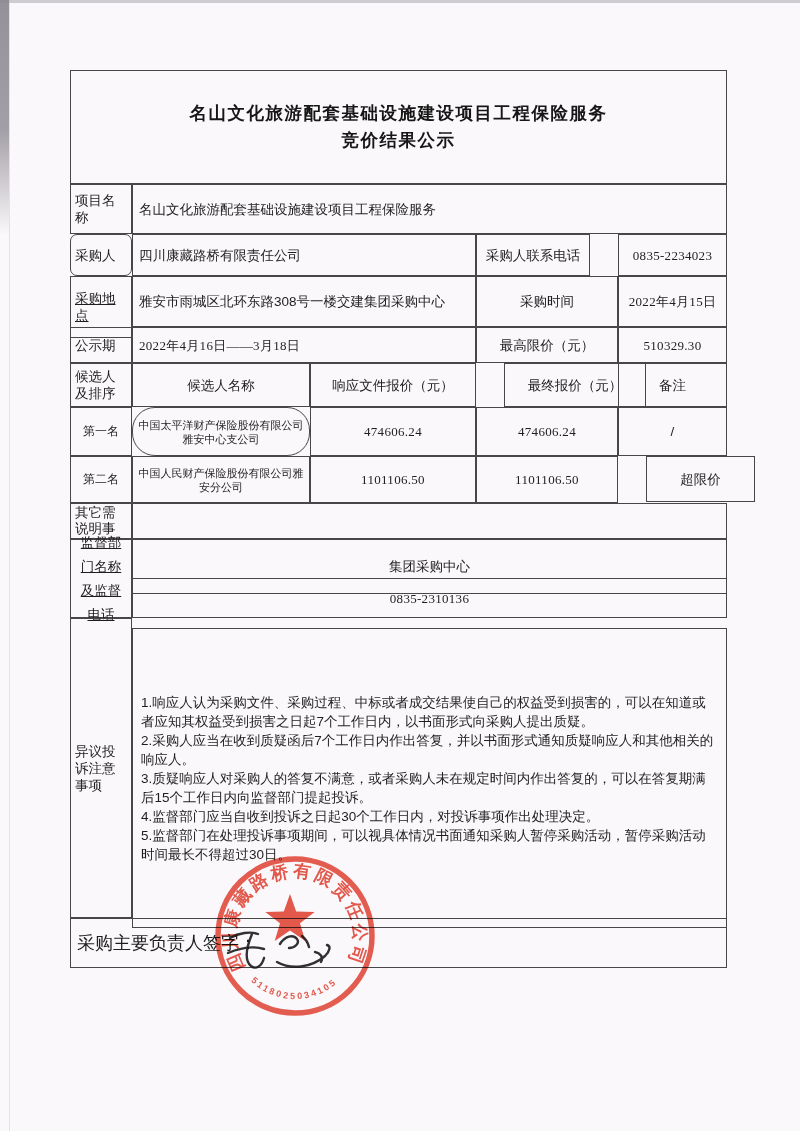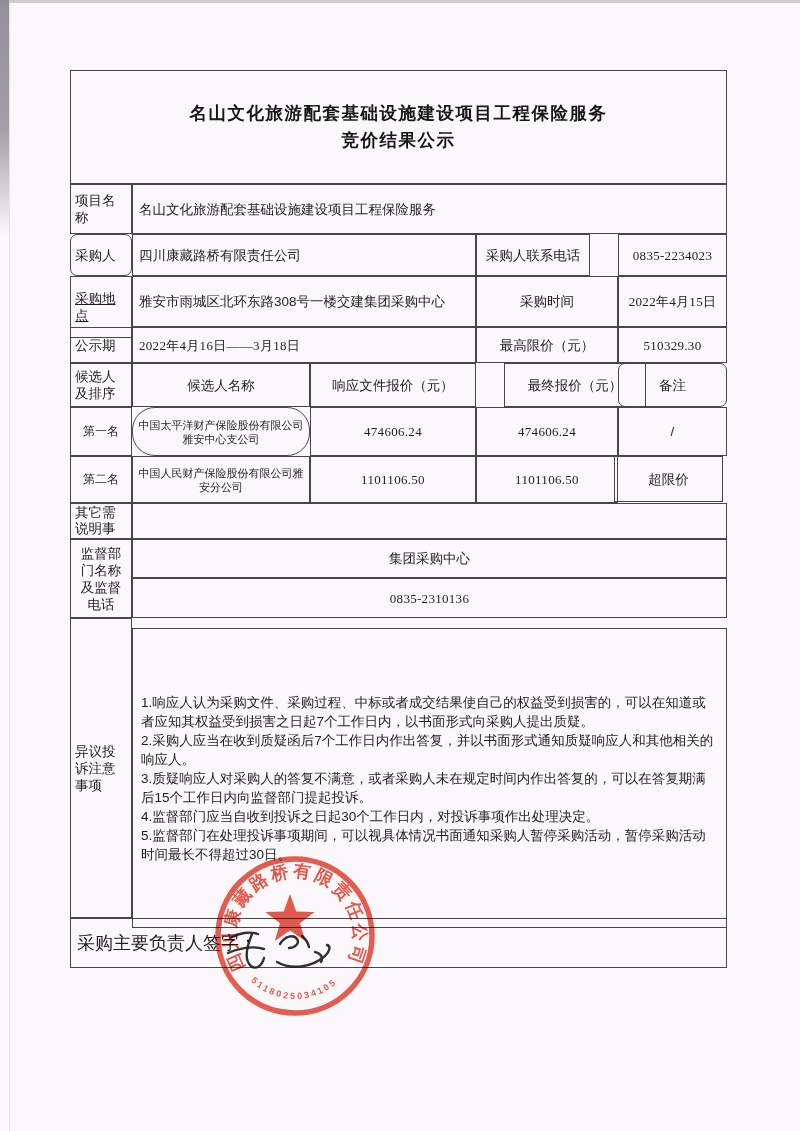--- a/index.html
+++ b/index.html
@@ -81,39 +81,39 @@
 
   <div class="c label left" style="left:0;top:257px;width:62px;height:36px;">公示期</div>
   <div class="c left num" style="left:62px;top:257px;width:344px;height:36px;">2022年4月16日——3月18日</div>
   <div class="c center" style="left:406px;top:257px;width:142px;height:36px;">最高限价（元）</div>
   <div class="c center num" style="left:548px;top:257px;width:109px;height:36px;">510329.30</div>
 
   <div class="c label left" style="left:0;top:293px;width:62px;height:44px;">候选人及排序</div>
   <div class="c center" style="left:62px;top:293px;width:178px;height:44px;">候选人名称</div>
   <div class="c center" style="left:240px;top:293px;width:166px;height:44px;">响应文件报价（元）</div>
   <div class="c center" style="left:406px;top:293px;width:142px;height:44px;margin-left:28px;">最终报价（元）</div>
-  <div class="c center" style="left:548px;top:293px;width:109px;height:44px;border-radius:7px;">备注</div>
+  <div class="c center" style="left:548px;top:293px;width:109px;height:44px;">备注</div>
 
   <div class="c center" style="left:0;top:337px;width:62px;height:49px;font-size:12px;">第一名</div>
   <div class="c center cand-name" style="left:62px;top:337px;width:178px;height:49px;border-radius:23px;">中国太平洋财产保险股份有限公司雅安中心支公司</div>
   <div class="c center num" style="left:240px;top:337px;width:166px;height:49px;">474606.24</div>
   <div class="c center num" style="left:406px;top:337px;width:142px;height:49px;">474606.24</div>
   <div class="c center" style="left:548px;top:337px;width:109px;height:49px;">/</div>
 
   <div class="c center" style="left:0;top:386px;width:62px;height:47px;font-size:12px;">第二名</div>
   <div class="c center cand-name" style="left:62px;top:386px;width:178px;height:47px;">中国人民财产保险股份有限公司雅安分公司</div>
   <div class="c center num" style="left:240px;top:386px;width:166px;height:47px;">1101106.50</div>
   <div class="c center num" style="left:406px;top:386px;width:142px;height:47px;">1101106.50</div>
-  <div class="c center" style="left:544px;top:386px;width:109px;height:46px;">超限价</div>
+  <div class="c center" style="left:576px;top:386px;width:109px;height:46px;">超限价</div>
 
   <div class="c label left" style="left:0;top:433px;width:62px;height:36px;line-height:16px;">其它需说明事</div>
   <div class="c left" style="left:62px;top:433px;width:595px;height:36px;"></div>
 
-  <div class="c label center" style="left:0;top:469px;width:62px;height:79px;line-height:17px;">监督部门名称及监督电话</div>
-  <div class="c center" style="left:62px;top:469px;width:595px;height:39px;">集团采购中心</div>
+  <div class="c label center" style="left:0;top:469px;width:62px;height:79px;line-height:24px;text-decoration:underline;">监督部门名称及监督电话</div>
+  <div class="c center" style="left:62px;top:469px;width:595px;height:55px;">集团采购中心</div>
   <div class="c center num" style="left:62px;top:508px;width:595px;height:40px;">0835-2310136</div>
 
   <div class="c label left" style="left:0;top:548px;width:62px;height:300px;">异议投诉注意事项</div>
   <div class="c obj-content" style="left:62px;top:548px;width:595px;height:300px;margin-top:10px;">
     <div>1.响应人认为采购文件、采购过程、中标或者成交结果使自己的权益受到损害的，可以在知道或者应知其权益受到损害之日起7个工作日内，以书面形式向采购人提出质疑。</div>
     <div>2.采购人应当在收到质疑函后7个工作日内作出答复，并以书面形式通知质疑响应人和其他相关的响应人。</div>
     <div>3.质疑响应人对采购人的答复不满意，或者采购人未在规定时间内作出答复的，可以在答复期满后15个工作日内向监督部门提起投诉。</div>
     <div>4.监督部门应当自收到投诉之日起30个工作日内，对投诉事项作出处理决定。</div>
     <div>5.监督部门在处理投诉事项期间，可以视具体情况书面通知采购人暂停采购活动，暂停采购活动时间最长不得超过30日。</div>
   </div>

